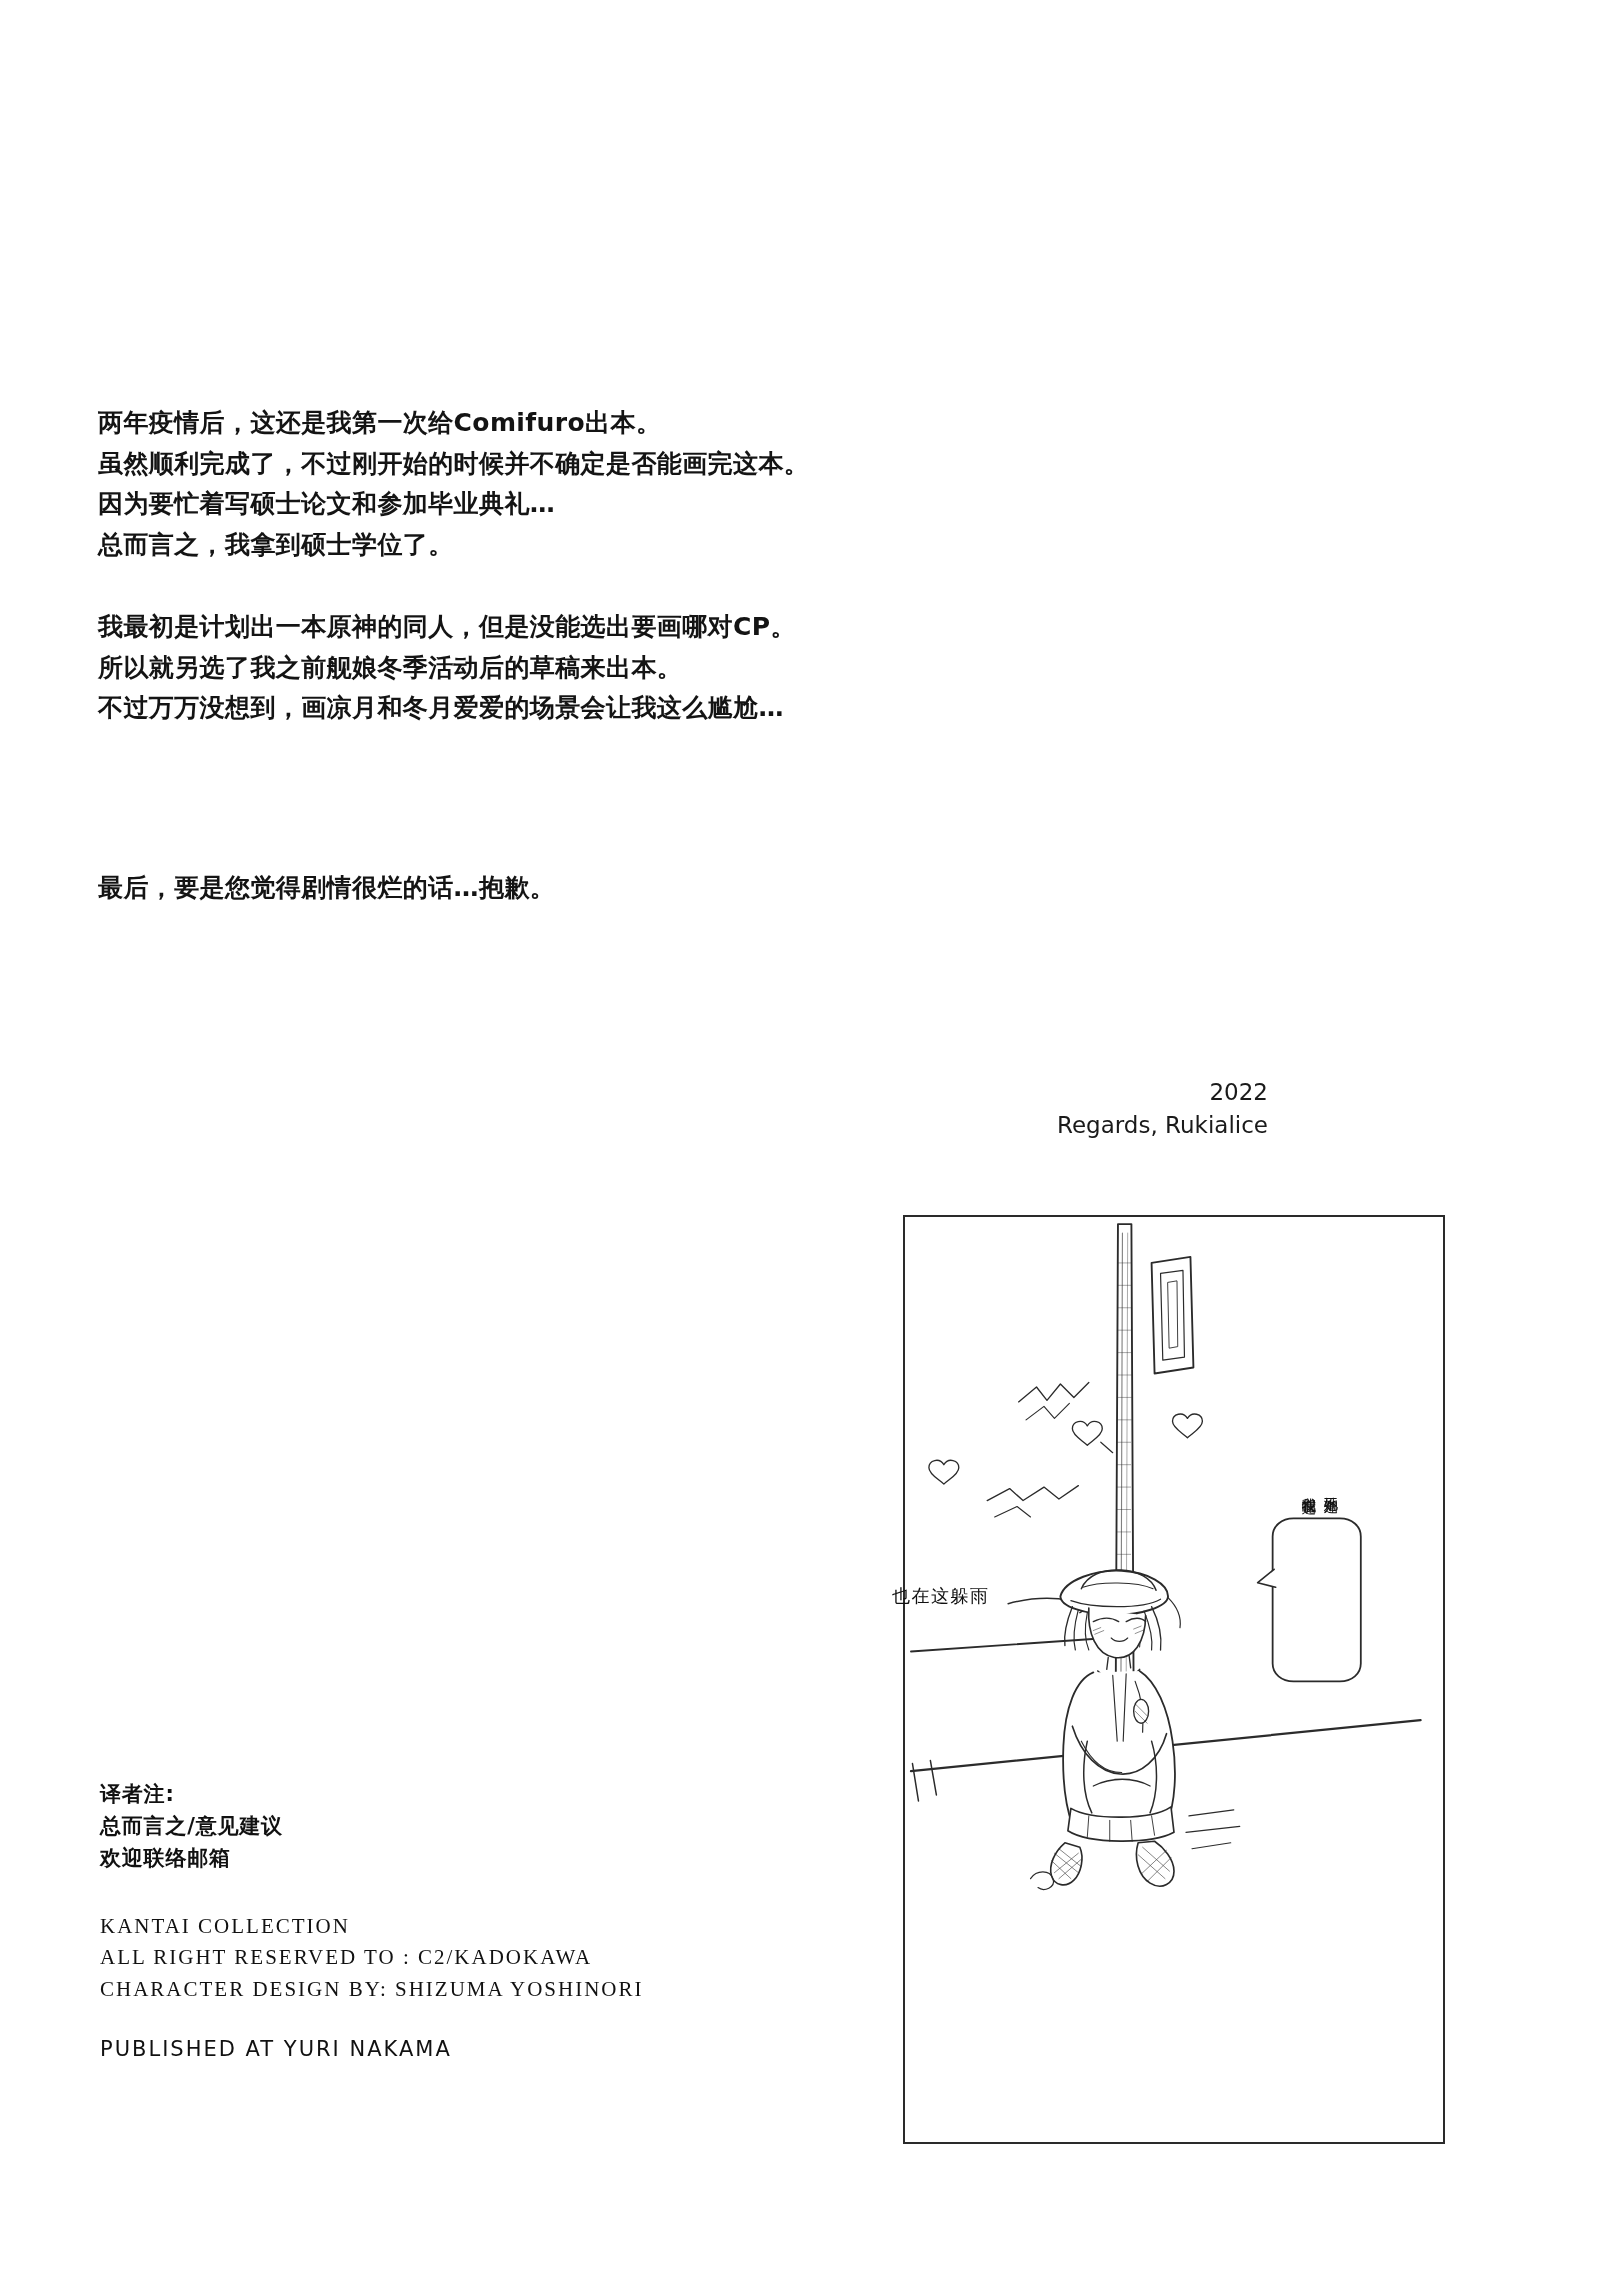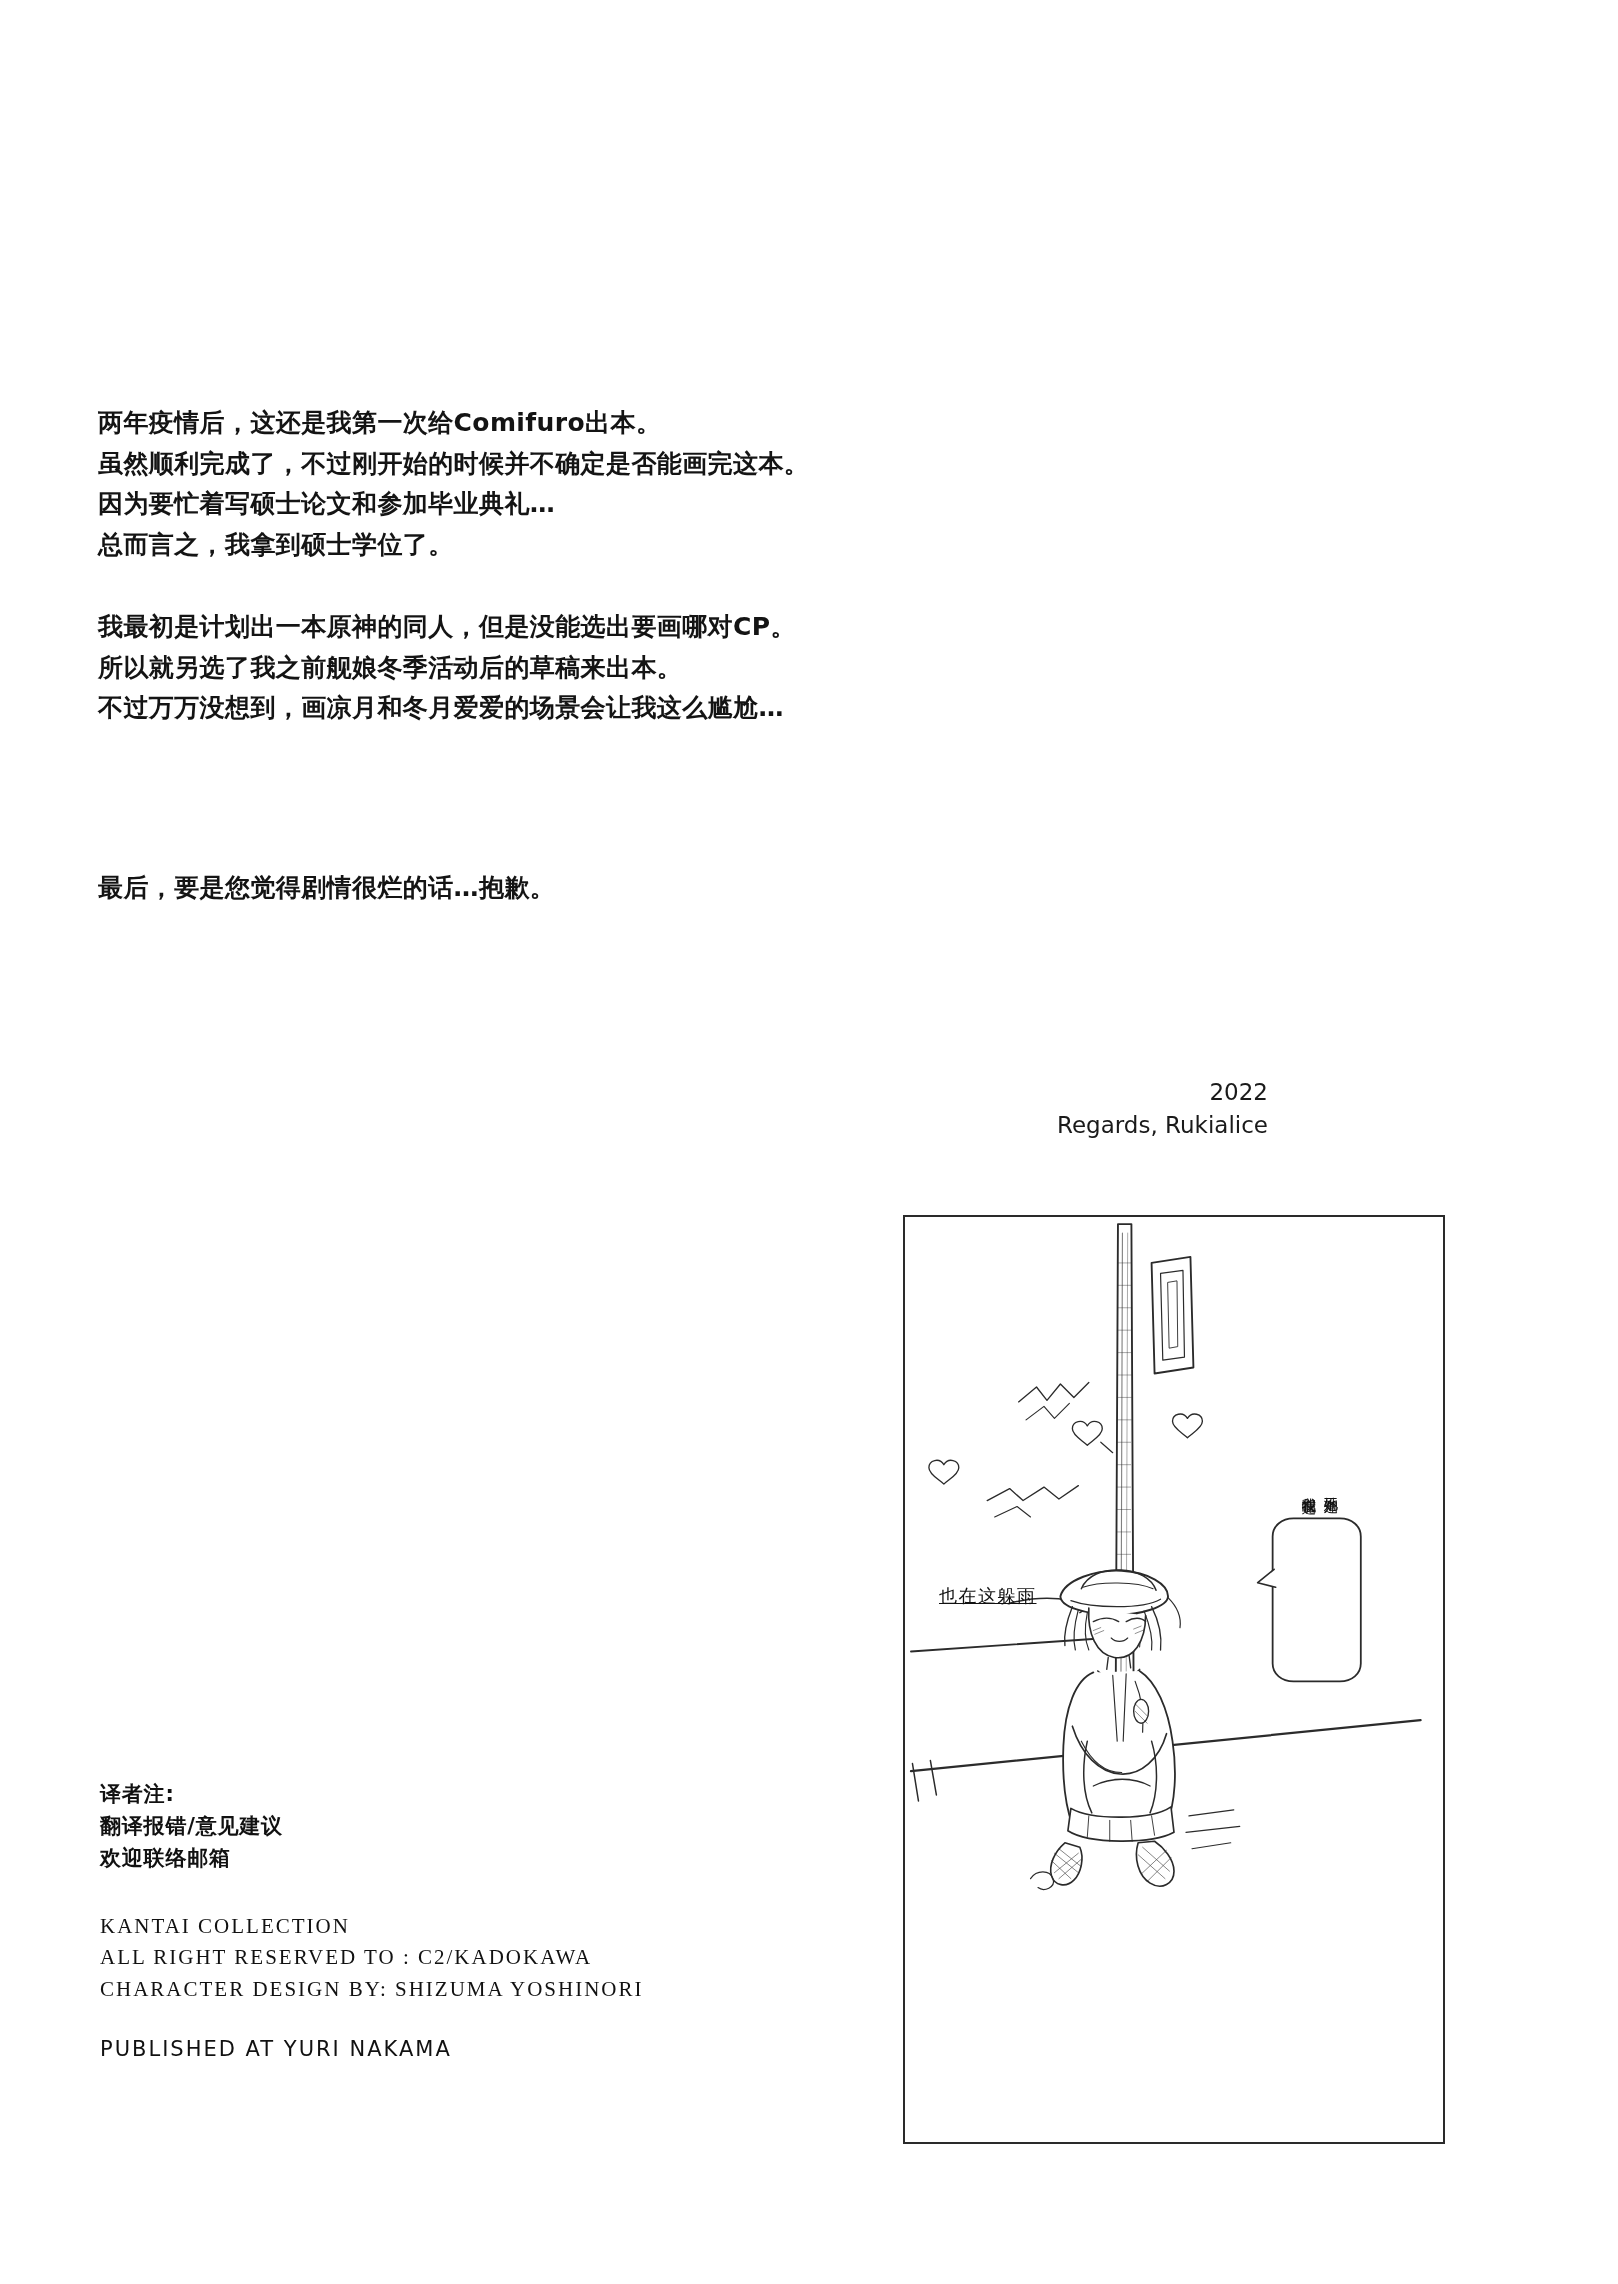--- a/index.html
+++ b/index.html
@@ -68,26 +68,25 @@
     line-height: 1.18;
     letter-spacing: 0.8px;
     color: #111;
     font-family: "DejaVu Sans", sans-serif;
   }
   .bubble-col-1 { left: 1300px; top: 1486px; }
   .bubble-col-2 { left: 1322px; top: 1486px; }
 
   .handwrite-note {
     position: absolute;
-    left: 939px;
+    left: 892px;
     top: 1584px;
     font-size: 18px;
     letter-spacing: 1.5px;
     color: #111;
-    text-decoration: underline;
   }
 
   
   .credits {
     position: absolute;
     left: 100px;
     top: 1779px;
     width: 753px;
   }
   .credits .tl-note {
@@ -269,21 +268,21 @@
   </svg>
 </div>
 
 <div class="vtext bubble-col-2">她不知道</div>
 <div class="vtext bubble-col-1">我们在这呢…</div>
 
 <div class="handwrite-note">也在这躲雨</div>
 
 <div class="credits">
   <div class="tl-note">译者注:</div>
-  <div class="tl-note">翻译报错/意见建议</div>
+  <div class="tl-note">总而言之/意见建议</div>
   <div class="tl-note">欢迎联络邮箱</div>
 
   <div class="legal">
     <div>KANTAI COLLECTION</div>
     <div>ALL RIGHT RESERVED TO : C2/KADOKAWA</div>
     <div>CHARACTER DESIGN BY: SHIZUMA YOSHINORI</div>
   </div>
 
   <div class="published">PUBLISHED AT YURI NAKAMA</div>
 </div>

